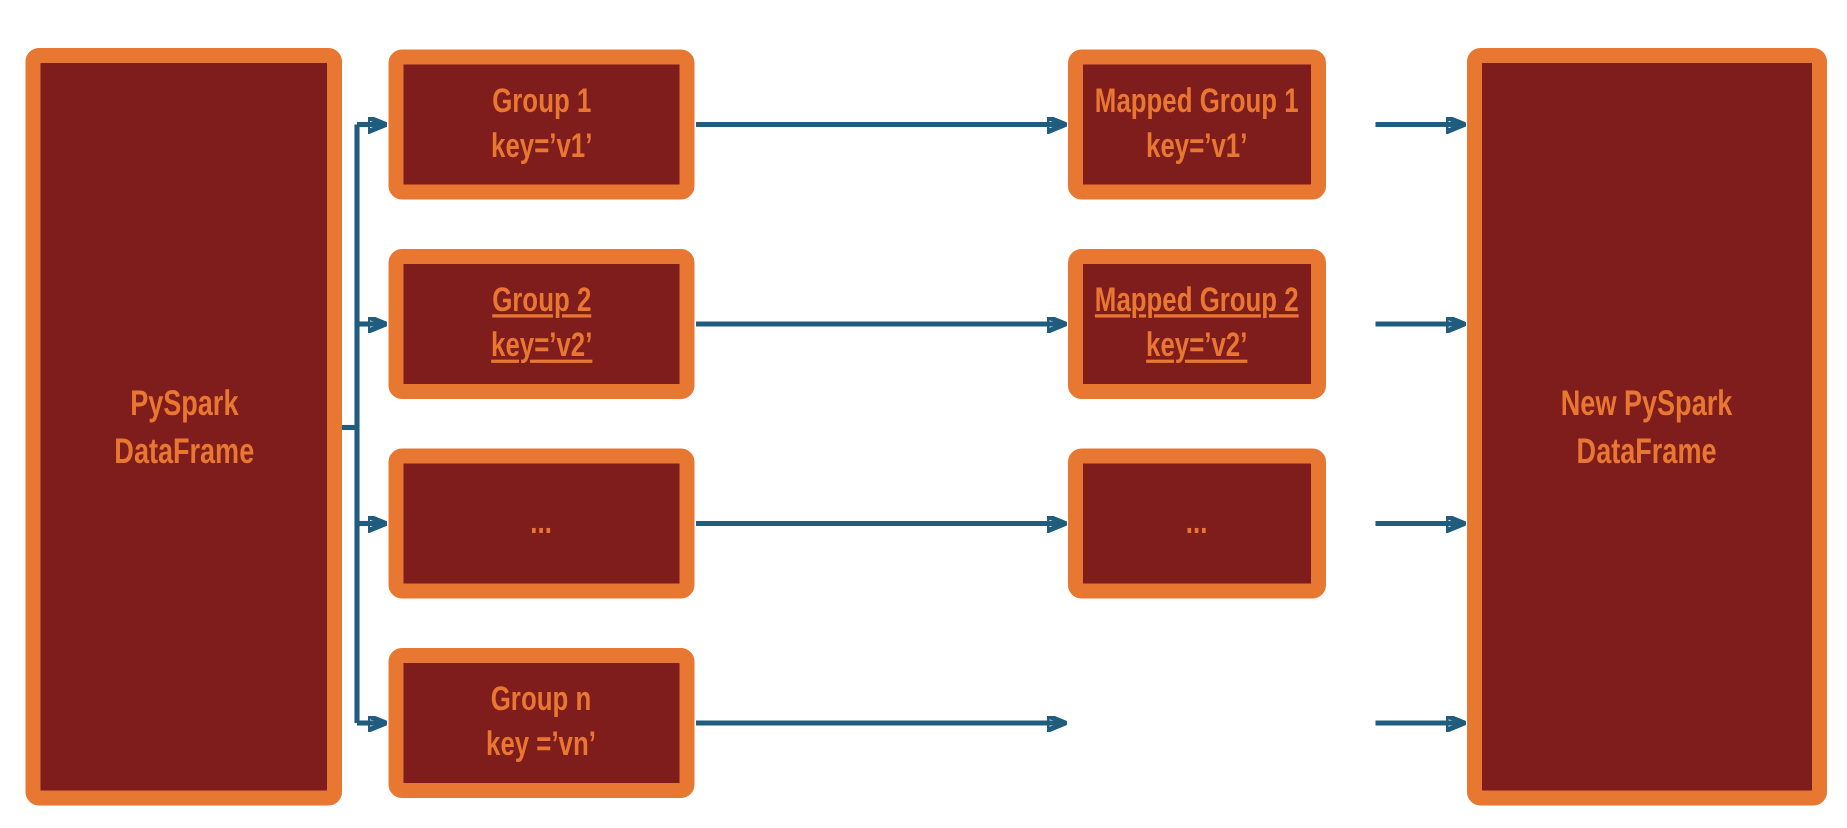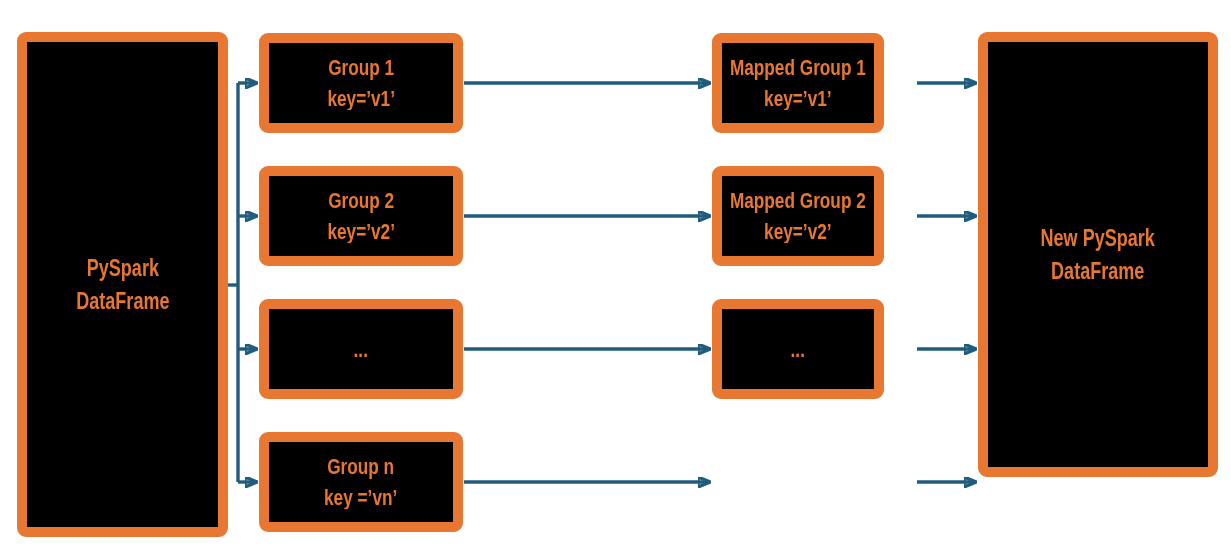--- a/index.html
+++ b/index.html
@@ -12,46 +12,46 @@
   }
   #arrow-layer{position:absolute;left:0;top:0;width:1231px;height:552px;}
   #arrow-layer path, #arrow-layer line{
     stroke:var(--blue);
     stroke-width:3.4;
     fill:none;
   }
   #arrowhead-tri{fill:var(--blue);}
   .box{
     position:absolute;
-    background:#000000;
+    background:#7f1d1d;
     border:10px solid var(--orange);
     border-radius:9px;
     box-sizing:border-box;
     display:flex;
     align-items:center;
     justify-content:center;
     color:var(--orange);
   }
   .lbl{
     text-align:center;
     font-weight:bold;
     font-size:21px;
     line-height:28px;
     transform:scale(0.82,1.08);
     transform-origin:center center;
     white-space:nowrap;
   }
   .tall .lbl{font-size:22px;line-height:30px;}
   
   #left-box  {left:17px;  top:32px; width:211px; height:505px;}
-  #right-box {left:978px; top:32px; width:240px; height:445px;}
+  #right-box {left:978px; top:32px; width:240px; height:505px;}
   
   .group-box {left:259px; width:204px; height:100px;}
   .mapped-box{left:712px; width:172px; height:100px;}
-  .row-0{top:33px;} .row-1{top:166px;} .row-2{top:299px;} .row-3{top:432px;}
+  .row-0{top:33px;} .row-1{top:166px;text-decoration:underline;} .row-2{top:299px;} .row-3{top:432px;}
   
   #udf-box{
     position:absolute;
     left:490px; top:250px; width:200px; height:68px;
     background:var(--udf_fill);
     border:3px solid var(--udf_border);
     box-sizing:border-box;
     display:flex;align-items:center;justify-content:center;
     color:#ffffff;
   }

